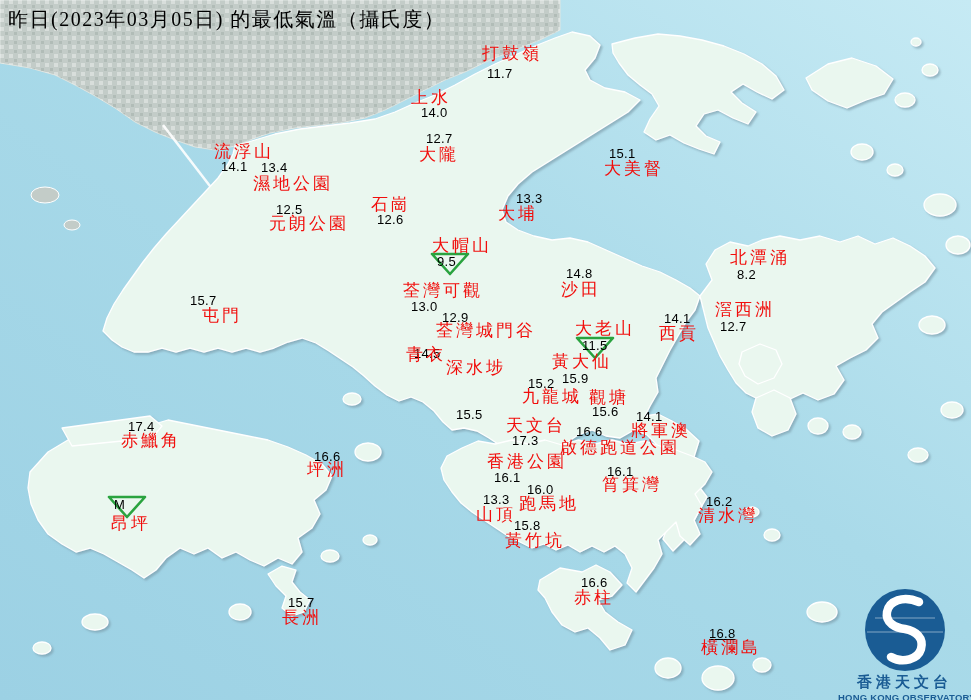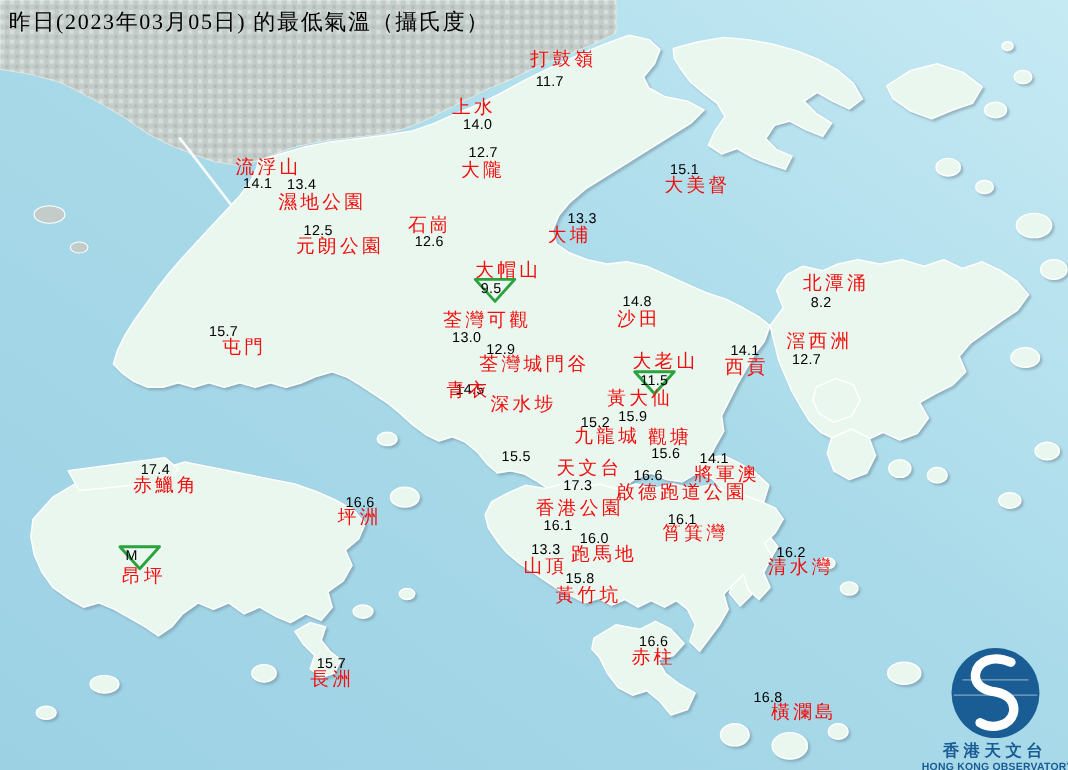--- a/index.html
+++ b/index.html
@@ -324,21 +324,21 @@
   </div>
 
   <div class="station">
 
     <span class="s-value" style="left: 581px; top: 575px;">16.6</span>
     <span class="s-name" style="left: 574px; top: 589px;">赤柱</span>
   </div>
 
   <div class="station">
 
-    <span class="s-value" style="left: 685px; top: 626px;">16.8</span>
+    <span class="s-value" style="left: 709px; top: 626px; text-decoration: underline;">16.8</span>
     <span class="s-name" style="left: 701px; top: 639px;">橫瀾島</span>
   </div>
 
   <div class="station">
 
     <span class="s-value" style="left: 609px; top: 146px;">15.1</span>
     <span class="s-name" style="left: 604px; top: 160px;">大美督</span>
   </div>
 
   <div class="station">

